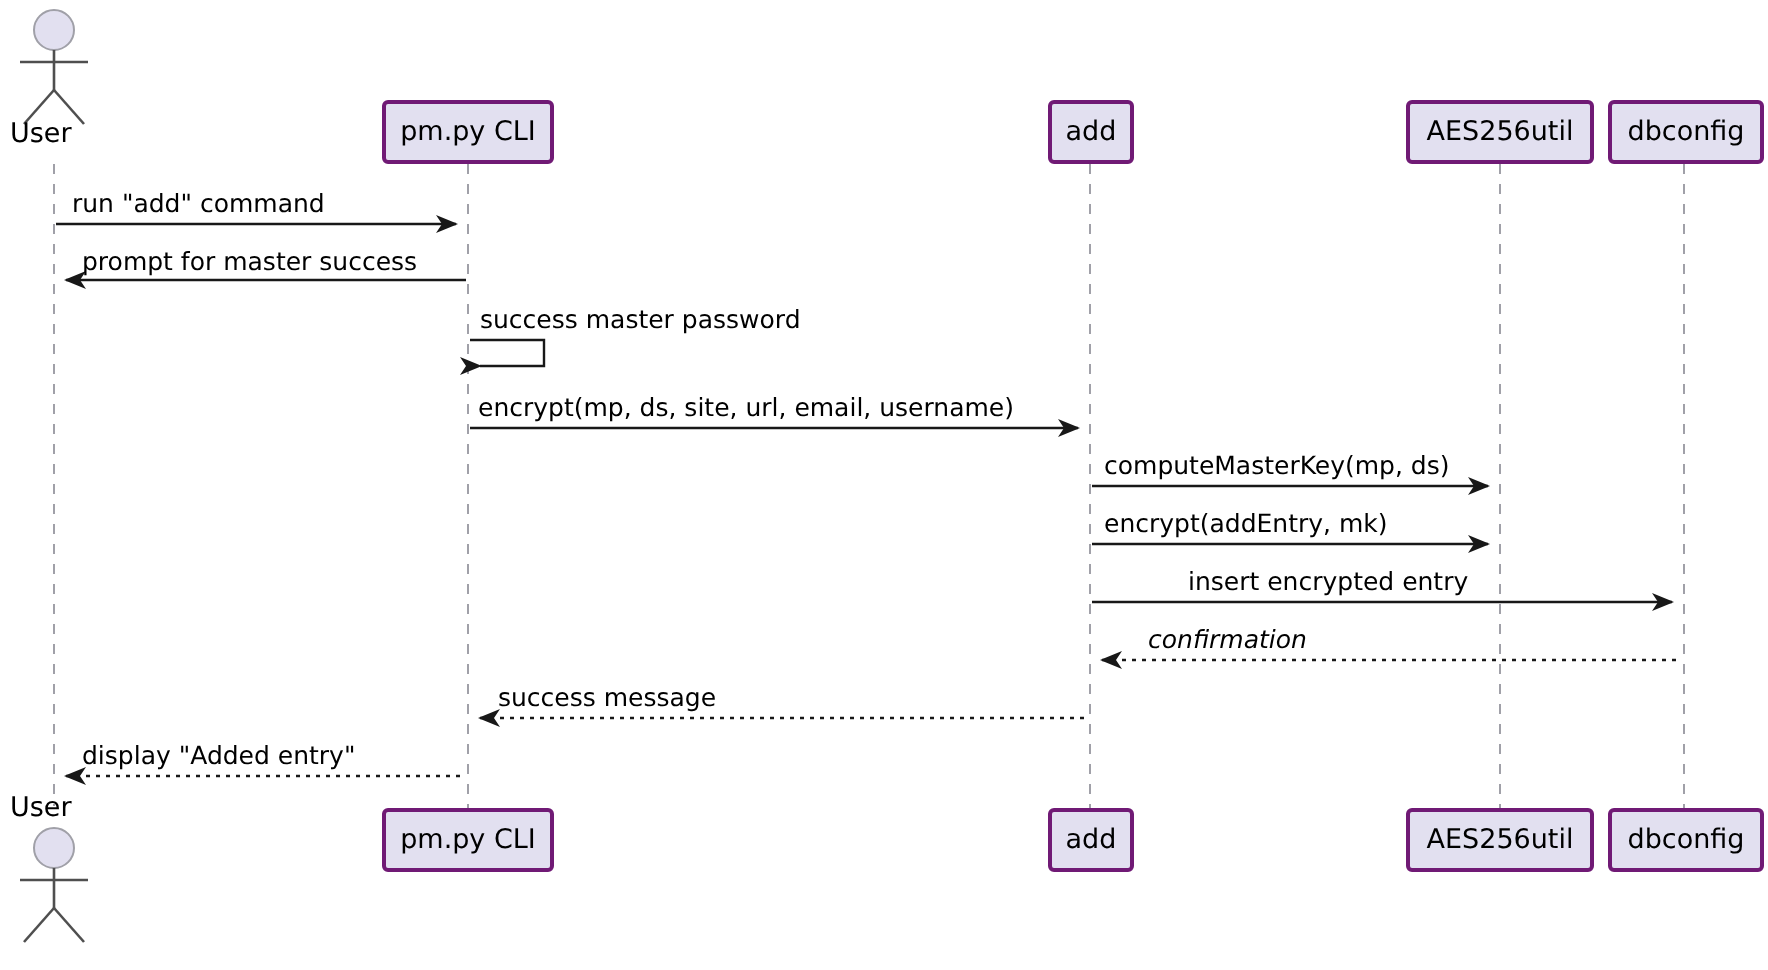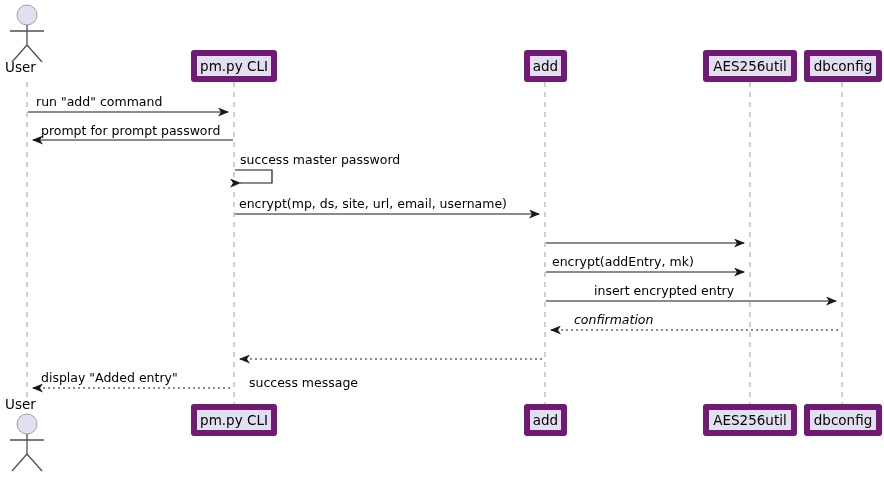--- a/index.html
+++ b/index.html
@@ -29,21 +29,21 @@
     font-family: "DejaVu Sans", sans-serif;
     font-size: 12.5px;
     color: #000000;
     white-space: nowrap;
     line-height: 1;
   }
   .participant-box {
     position: absolute;
     box-sizing: border-box;
     background: #E2E0F0;
-    border: 6px solid #701a75;
+    border: 2px solid #701a75;
     border-radius: 3px;
     display: flex;
     align-items: center;
     justify-content: center;
     font-family: "DejaVu Sans", sans-serif;
     font-size: 13.5px;
     color: #000000;
     white-space: nowrap;
   }
   .actor-label {
@@ -125,30 +125,31 @@
   <div class="participant-box" style="left:703px; top:50px; width:94px; height:32px;">AES256util</div>
   <div class="participant-box" style="left:804px; top:50px; width:78px; height:32px;">dbconfig</div>
 
   <div class="participant-box" style="left:191px; top:404px; width:86px; height:32px;">pm.py CLI</div>
   <div class="participant-box" style="left:524px; top:404px; width:43px; height:32px;">add</div>
   <div class="participant-box" style="left:703px; top:404px; width:94px; height:32px;">AES256util</div>
   <div class="participant-box" style="left:804px; top:404px; width:78px; height:32px;">dbconfig</div>
 
   <div class="msg-text" style="left:36px; top:96px;">run "add" command</div>
 
-  <div class="msg-text" style="left:41px; top:125px;">prompt for prompt password</div>
+  <div class="msg-text" style="left:41px; top:125px;">prompt for master success</div>
 
   <div class="msg-text" style="left:240px; top:154px;">success master password</div>
 
   <div class="msg-text" style="left:239px; top:198px;">encrypt(mp, ds, site, url, email, username)</div>
 
+  <div class="msg-text" style="left:552px; top:227px;">computeMasterKey(mp, ds)</div>
 
   <div class="msg-text" style="left:552px; top:256px;">encrypt(addEntry, mk)</div>
 
   <div class="msg-text" style="left:552px; top:285px;margin-left:42px;">insert encrypted entry</div>
 
   <div class="msg-text" style="left:574px; top:314px;font-style:italic;">confirmation</div>
 
-  <div class="msg-text" style="left:249px; top:343px;margin-top:34px;">success message</div>
+  <div class="msg-text" style="left:249px; top:343px;">success message</div>
 
   <div class="msg-text" style="left:41px; top:372px;">display "Added entry"</div>
 
 </div>
 
 </body></html>

